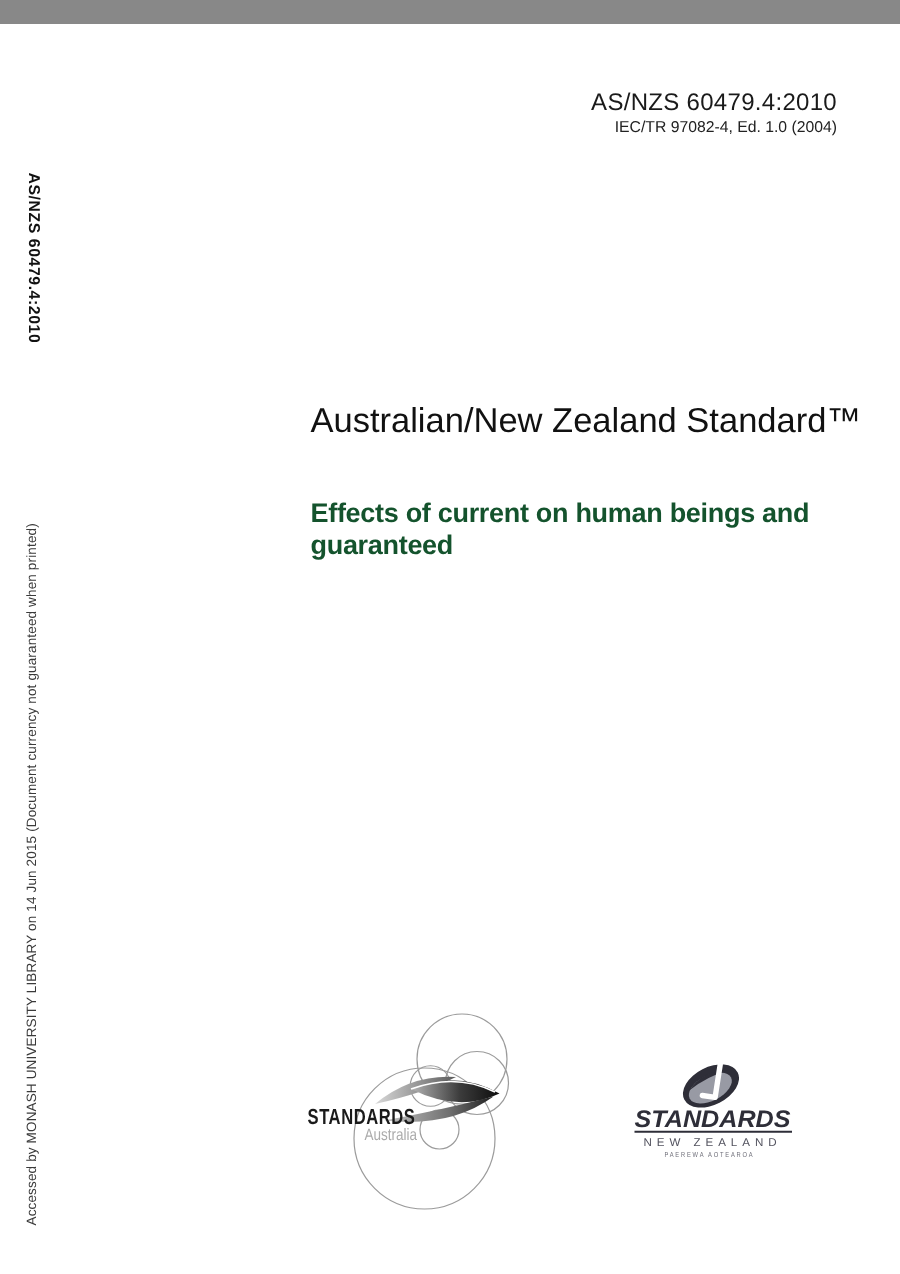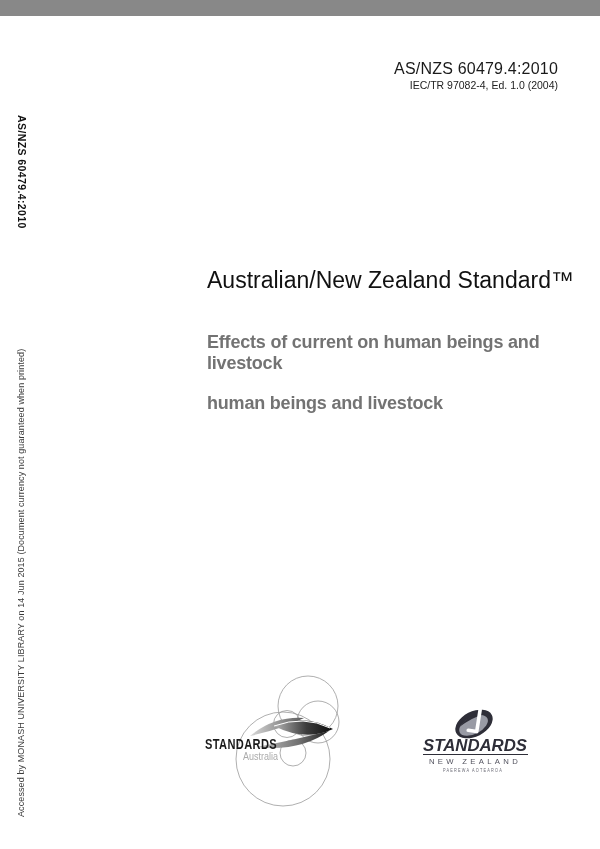--- a/index.html
+++ b/index.html
@@ -37,21 +37,21 @@
 
   
   .standard-type{
     position:absolute;left:207px;top:251px;
     font-size:23px;color:#111;white-space:pre;
   }
   .title-block{position:absolute;left:207px;top:316px;}
   .part-block{position:absolute;left:207px;top:377px;}
   .title-line{
     font-size:18px;font-weight:bold;line-height:21px;
-    letter-spacing:-0.2px;white-space:pre;color:#737373;
+    letter-spacing:-0.2px;white-space:pre;color:#14532d;
   }
 
   .logo-svg{position:absolute;}
   .au-logo{left:190px;top:640px;}
   .nz-logo{left:415px;top:688px;}
 </style>
 </head>
 <body>
 
 <div class="page">
@@ -62,25 +62,24 @@
   </div>
 
   <div class="spine-designation">AS/NZS 60479.4:2010</div>
 
   <div class="access-note">Accessed by MONASH UNIVERSITY LIBRARY on 14 Jun 2015 (Document currency not guaranteed when printed)</div>
 
   <div class="standard-type">Australian/New Zealand Standard™</div>
 
   <div class="title-block">
     <div class="title-line">Effects of current on human beings and</div>
-    <div class="title-line">livestock</div>
+    <div class="title-line">guaranteed</div>
   </div>
 
   <div class="part-block">
-    <div class="title-line">human beings and livestock</div>
   </div>
 
   <svg class="logo-svg au-logo" width="175" height="172" viewBox="0 0 175 172">
     <defs>
       <linearGradient id="auSwooshDark" x1="0" y1="0" x2="1" y2="0">
         <stop offset="0" stop-color="#b5b5b5"></stop>
         <stop offset="0.55" stop-color="#3c3c3c"></stop>
         <stop offset="1" stop-color="#0d0d0d"></stop>
       </linearGradient>
       <linearGradient id="auSwooshLight" x1="0" y1="0" x2="1" y2="0">

